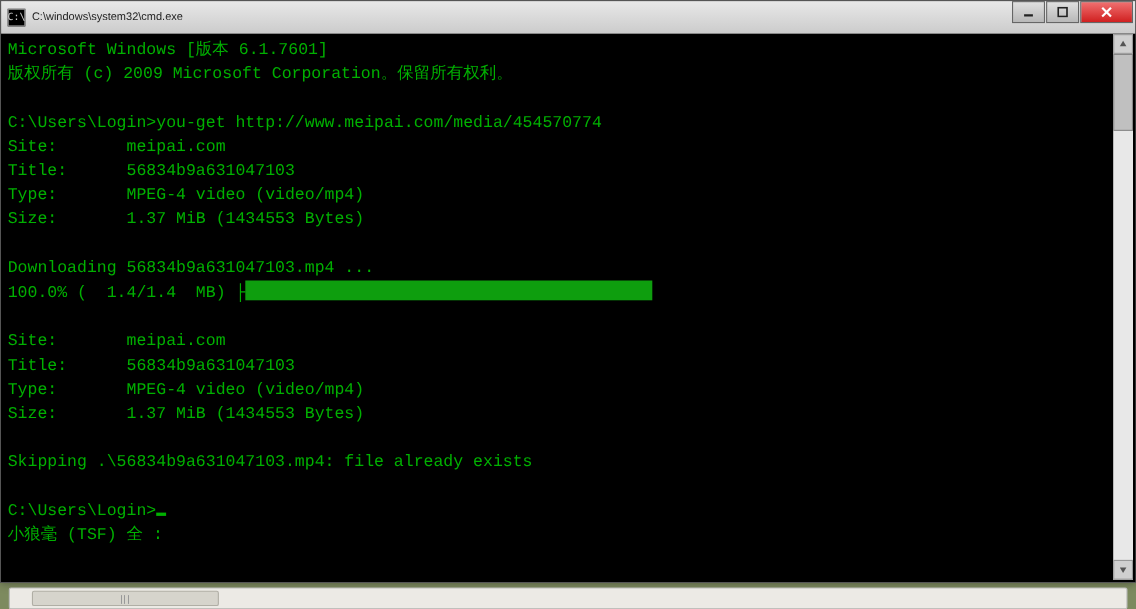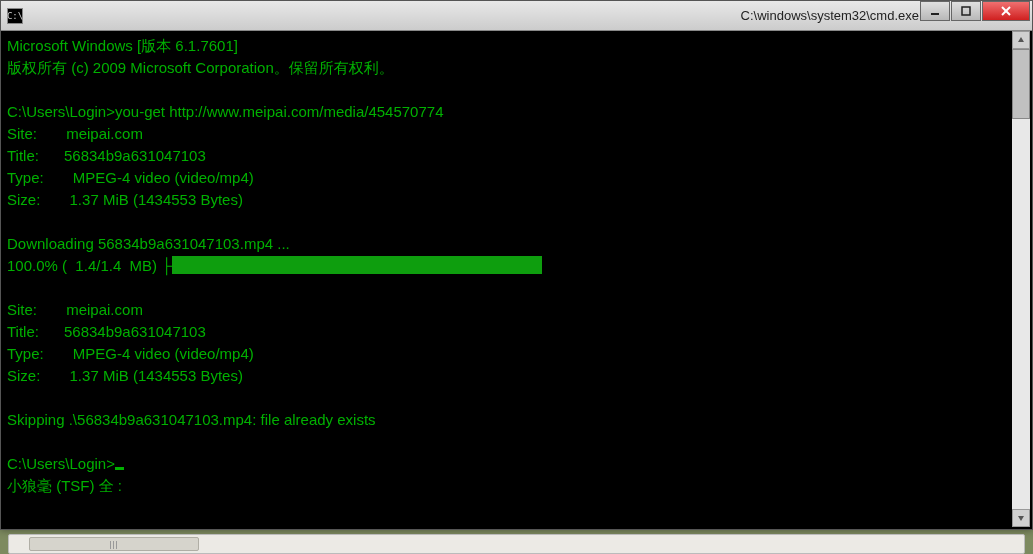--- a/index.html
+++ b/index.html
@@ -34,23 +34,22 @@
       border: 1px solid #888;
       font-size: 9px;
       color: #ccc;
       display: flex;
       align-items: center;
       justify-content: center;
       font-family: monospace;
     }
     .titlebar-text {
       flex: 1;
-      font-size: 13px;
+      font-size: 10px;
       color: #222;
-      text-align: right;
     }
     .win-buttons { display: flex; height: 22px; margin-right: 2px; align-self: flex-start;}
     .win-btn {
       width: 32px; height: 20px;
       margin-left: 1px;
       border: 1px solid #666;
       background: linear-gradient(#e8e8e8, #c8c8c8);
       display: flex;
       align-items: center;
       justify-content: center;
@@ -65,21 +64,21 @@
     .win-btn.min, .win-btn.max {
       width: 30px;
       background: linear-gradient(#e0e0e0, #b8b8b8);
     }
     .console {
       position: absolute;
       top: 30px; left: 0;
       right: 0; bottom: 0;
       background: #000;
       color: #00b000;
-      font-family: Liberation Sans, sans-serif;
+      font-family: Liberation Mono, monospace;
       font-size: 15px;
       line-height: 22px;
       padding: 4px 6px;
       white-space: pre;
       overflow: hidden;
     }
     .progress-bar {
       display: inline-block;
       width: 370px;
       height: 18px;

